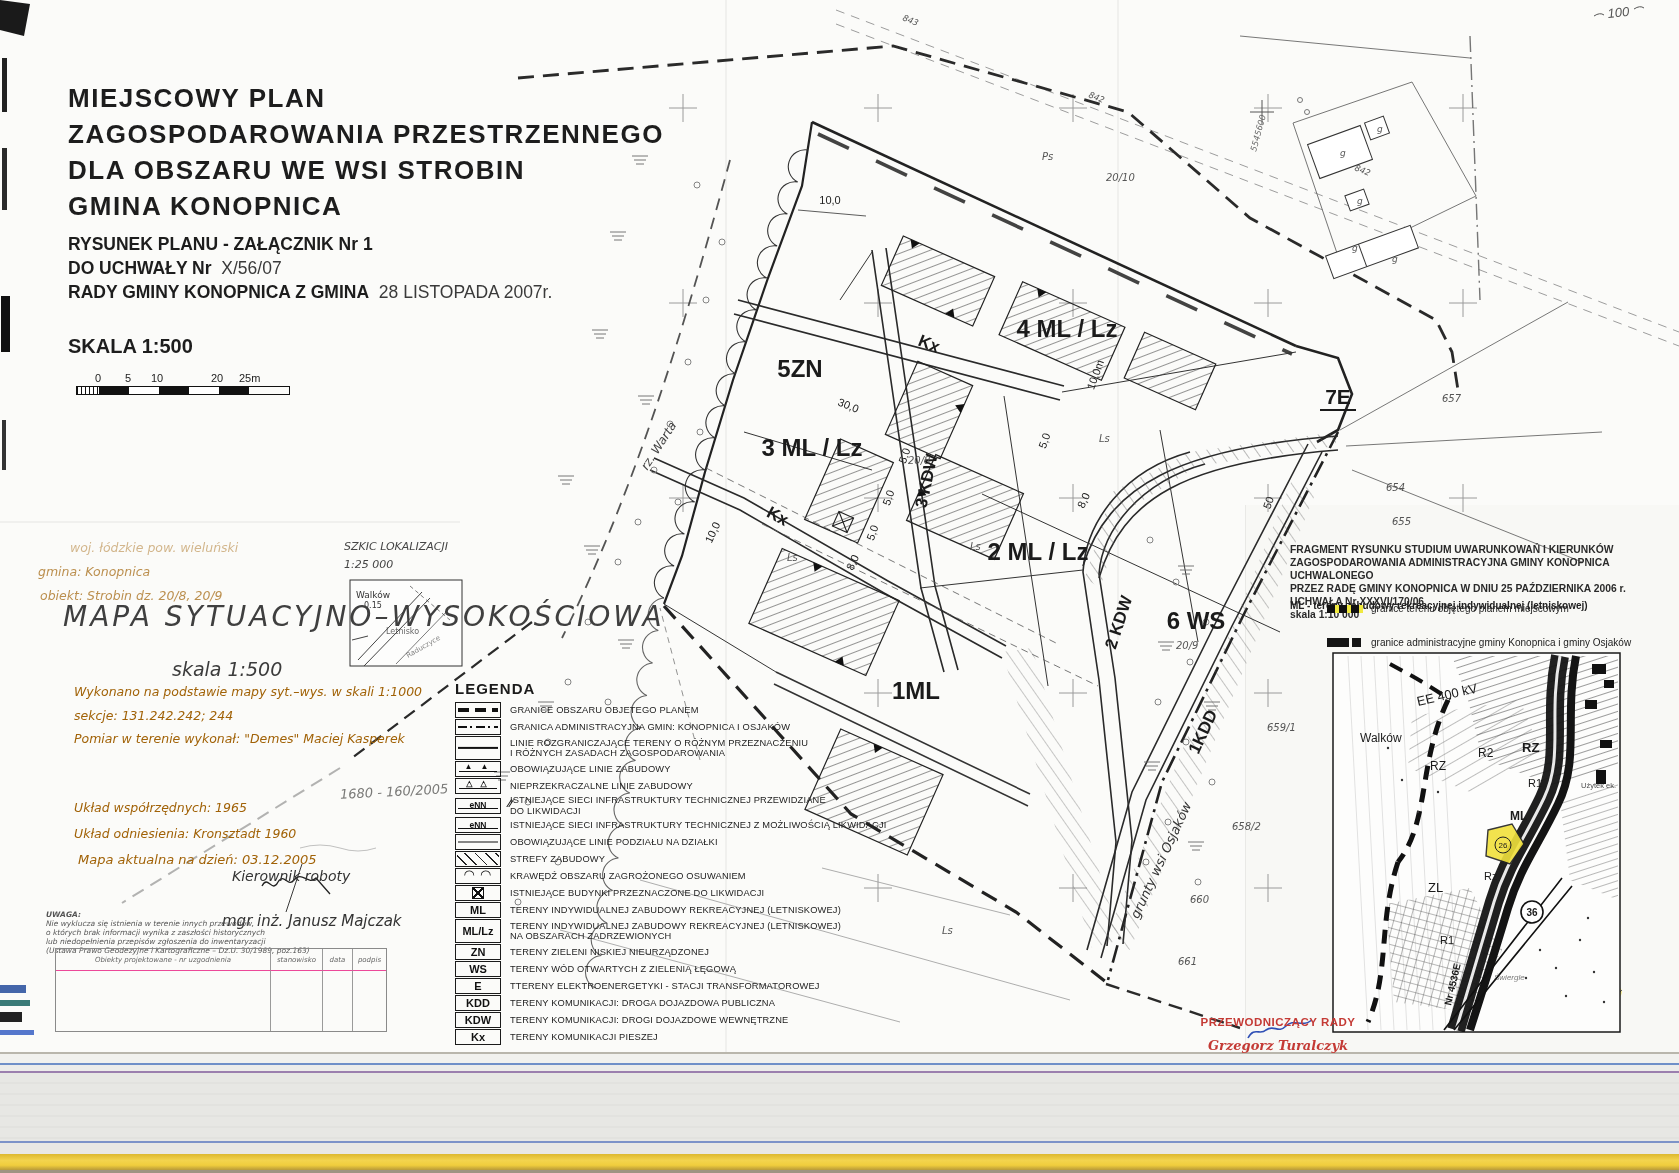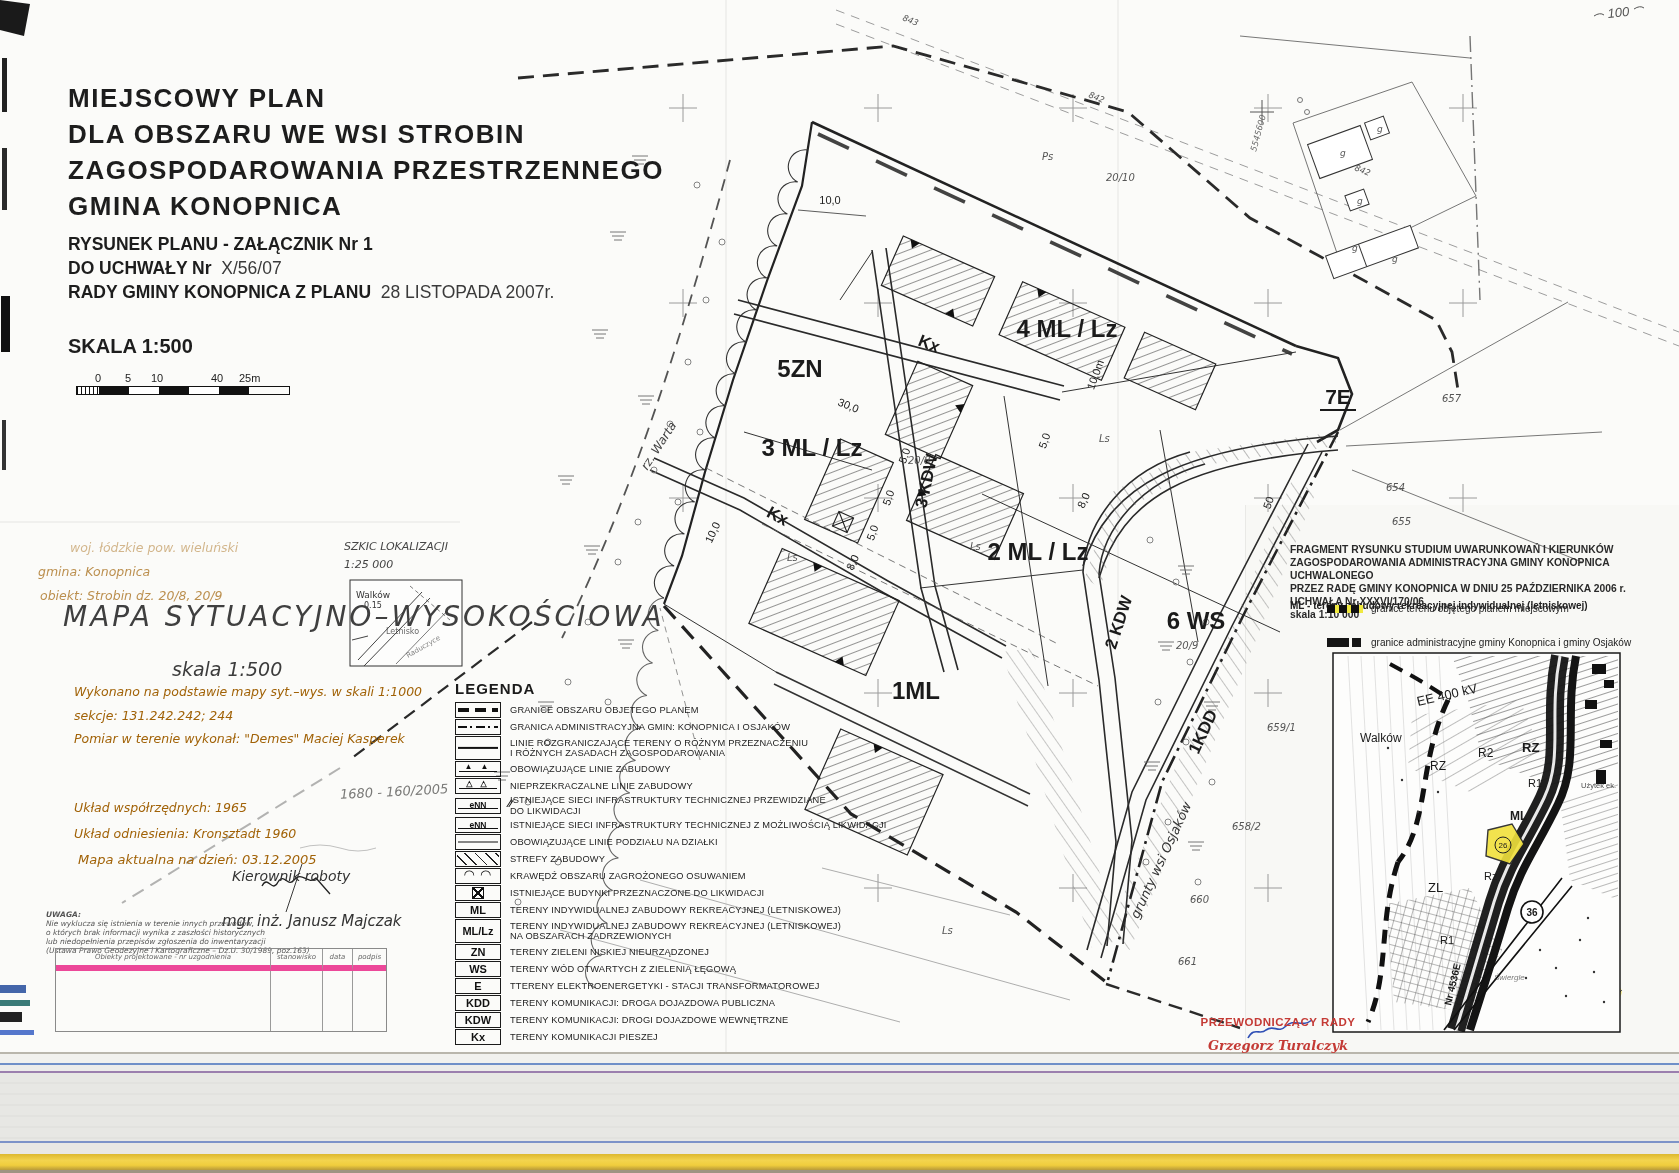--- a/index.html
+++ b/index.html
@@ -29,21 +29,21 @@
   
   .hand{font-family:"DejaVu Sans",sans-serif;font-style:italic;}
   .faint{opacity:.45;}
   .semi{opacity:.7;}
   .svy-title{font-size:28px;letter-spacing:3px;color:#3f3f3f;white-space:nowrap;margin-left:17px;}
   .svy-sub{font-size:15.5px;letter-spacing:1px;color:#444;white-space:nowrap;}
   .svy-scale{font-size:19px;color:#3c3c3c;}
   .svy-small{font-size:12.5px;color:#a16207;white-space:nowrap;}
   .svy-tiny{font-size:7.5px;color:#555;white-space:nowrap;line-height:10px;}
   .note-table{position:absolute;left:55px;top:948px;width:330px;height:82px;border:1px solid #8a8a8a;z-index:4;display:grid;grid-template-columns:215px 52px 30px 33px;grid-template-rows:22px 1fr;}
-  .note-table .cell{border-right:1px solid #9a9a9a;border-bottom:6px solid #ec4899;font-size:7px;color:#666;font-style:italic;display:flex;align-items:center;justify-content:center;text-align:left;padding:1px;font-family:"DejaVu Sans",sans-serif;}
+  .note-table .cell{border-right:1px solid #9a9a9a;border-bottom:1px solid #ec4899;font-size:7px;color:#666;font-style:italic;display:flex;align-items:center;justify-content:center;text-align:left;padding:1px;font-family:"DejaVu Sans",sans-serif;}
   .note-table .body{border-right:1px solid #9a9a9a;}
   .hw{font-family:"DejaVu Sans",sans-serif;font-style:italic;color:#7a7a78;}
 
   
   .legend{position:absolute;left:455px;top:680px;width:440px;z-index:4;}
   .legend .ltitle{font-weight:700;font-size:15px;letter-spacing:1px;color:#1b1b1b;margin-bottom:5px;}
   .lrow{display:flex;align-items:center;margin-bottom:1px;min-height:15.6px;}
   .sym{width:44px;height:14px;border:1.2px solid #1b1b1b;margin-right:9px;flex:none;position:relative;display:flex;align-items:center;justify-content:center;font-weight:700;font-size:11px;color:#111;background:transparent;line-height:1;}
   .sym-tall{height:22px;}
   .leg-label{font-size:9.3px;color:#222;letter-spacing:.15px;white-space:pre-line;line-height:10.5px;}
@@ -457,37 +457,37 @@
       <rect x="2" y="420" width="4" height="50" fill="#333"></rect>
       <rect x="0" y="985" width="26" height="8" fill="#4466aa"></rect>
       <rect x="0" y="1000" width="30" height="6" fill="#3a7a77"></rect>
       <rect x="0" y="1012" width="22" height="10" fill="#222"></rect>
       <rect x="0" y="1030" width="34" height="5" fill="#5577cc"></rect>
     </g>
   </svg>
 
   <div class="txt" style="left:68px;top:80px;">
     <div class="title-line">MIEJSCOWY  PLAN</div>
+    <div class="title-line">ZAGOSPODAROWANIA  PRZESTRZENNEGO</div>
     <div class="title-line">DLA  OBSZARU  WE WSI  STROBIN</div>
-    <div class="title-line">ZAGOSPODAROWANIA  PRZESTRZENNEGO</div>
     <div class="title-line">GMINA  KONOPNICA</div>
   </div>
   <div class="txt" style="left:68px;top:232px;">
     <div class="sub-line">RYSUNEK PLANU - ZAŁĄCZNIK Nr 1</div>
     <div class="sub-line"><span>DO UCHWAŁY  Nr</span>&nbsp;&nbsp;<span class="sub-val">X/56/07</span></div>
-    <div class="sub-line"><span>RADY GMINY KONOPNICA Z PLANU</span>&nbsp;&nbsp;<span class="sub-val">28 LISTOPADA 2007r.</span></div>
+    <div class="sub-line"><span>RADY GMINY KONOPNICA Z GMINA</span>&nbsp;&nbsp;<span class="sub-val">28 LISTOPADA 2007r.</span></div>
   </div>
   <div class="txt skala" style="left:68px;top:335px;">SKALA 1:500</div>
   <div class="scalebar">
     <div class="nums">
       <span style="left:19px;">0</span>
       <span style="left:49px;">5</span>
       <span style="left:75px;">10</span>
       <span style="left:115px;margin-top:12px;">15</span>
-      <span style="left:135px;">40</span>
+      <span style="left:135px;">20</span>
       <span style="left:163px;">25m</span>
     </div>
     <div class="bar">
         <i class="stub"></i>
         <i></i>
         <i></i>
         <i></i>
         <i></i>
         <i></i>
       </div>

